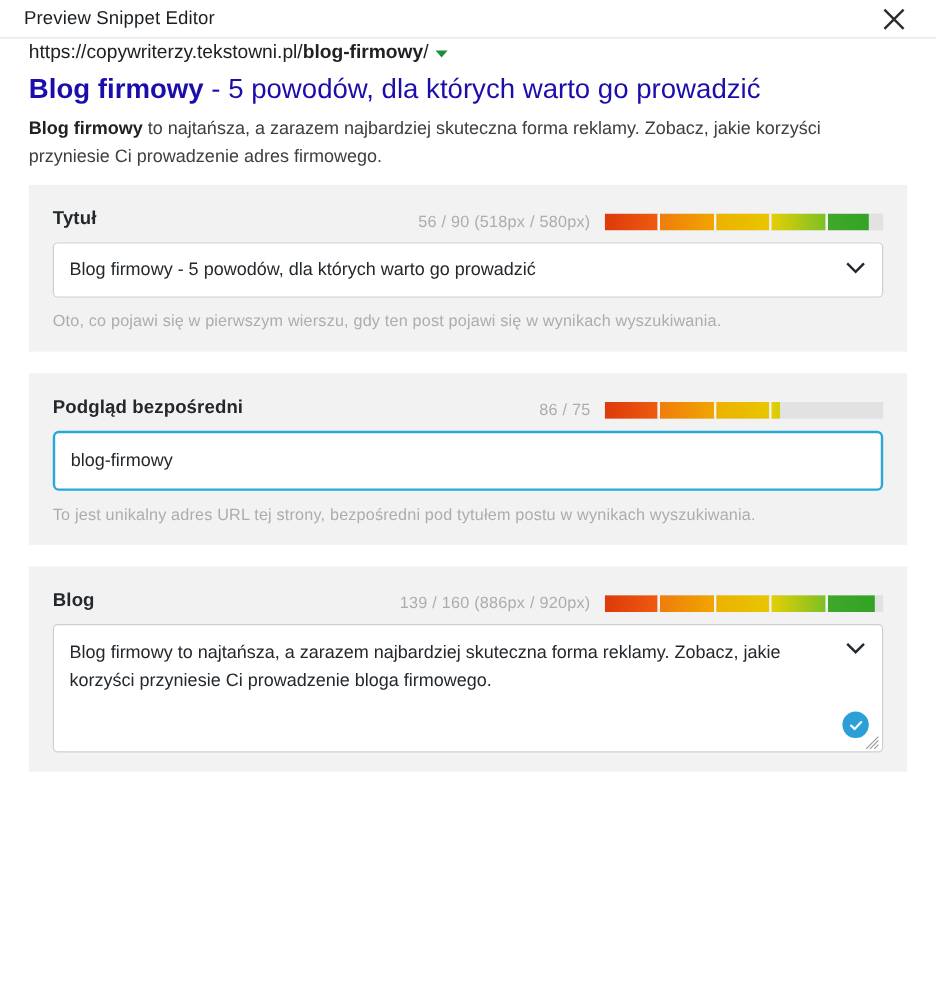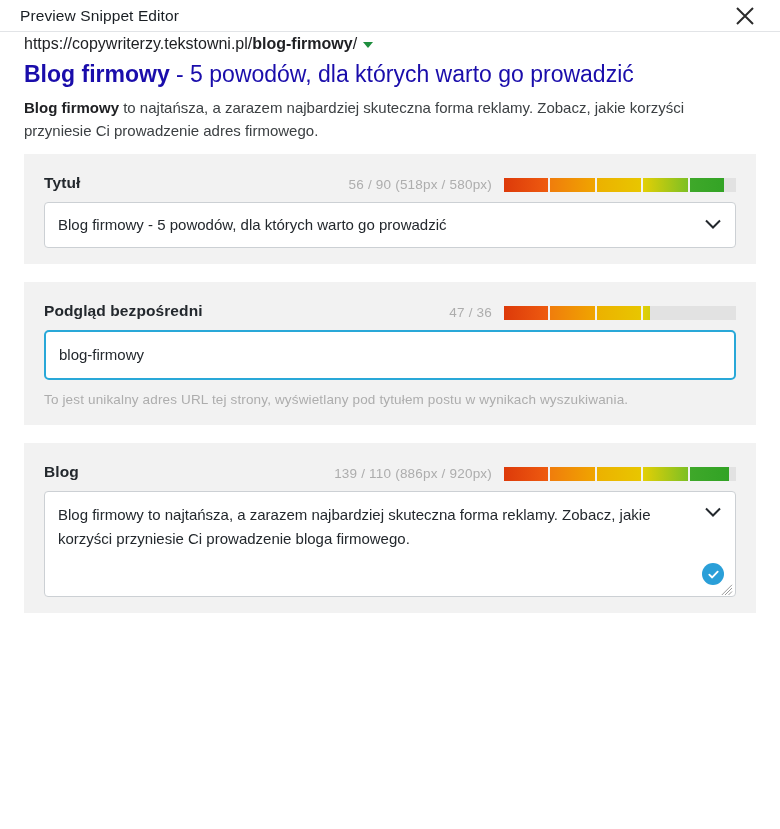--- a/index.html
+++ b/index.html
@@ -269,48 +269,49 @@
       </span>
     </div>
     <div class="input-shell">
       <input class="text-input" type="text" value="Blog firmowy - 5 powodów, dla których warto go prowadzić" style="">
       <span class="chevron">
         <svg width="18" height="12" viewBox="0 0 18 12">
           <path d="M2 2.5 L9 9.5 L16 2.5" stroke="#23282d" stroke-width="2" fill="none"></path>
         </svg>
       </span>
     </div>
+    <div class="field-help">Oto, co pojawi się w pierwszym wierszu, gdy ten post pojawi się w wynikach wyszukiwania.</div>
   </div>
 
   <div class="field-panel">
     <div class="field-top">
       <span class="field-label">Podgląd bezpośredni</span>
       <span class="field-meter-wrap">
-        <span class="field-counter">47 / 36</span>
+        <span class="field-counter">86 / 75</span>
         <span class="meter">
           <span class="meter-fill" id="meter-permalink" style="width: 63%;">
             <span class="meter-seg seg1"></span>
               <span class="meter-seg seg2"></span>
               <span class="meter-seg seg3"></span>
               <span class="meter-seg seg4"></span>
           </span>
         </span>
       </span>
     </div>
     <div class="input-shell focused">
       <input class="text-input permalink" type="text" autofocus="" value="blog-firmowy" style="">
     </div>
-    <div class="field-help">To jest unikalny adres URL tej strony, wyświetlany pod tytułem postu w wynikach wyszukiwania.</div>
+    <div class="field-help">To jest unikalny adres URL tej strony, bezpośredni pod tytułem postu w wynikach wyszukiwania.</div>
   </div>
 
   <div class="field-panel">
     <div class="field-top">
       <span class="field-label">Blog</span>
       <span class="field-meter-wrap">
-        <span class="field-counter">139 / 110 (886px / 920px)</span>
+        <span class="field-counter">139 / 160 (886px / 920px)</span>
         <span class="meter">
           <span class="meter-fill" id="meter-description" style="width: 97%;">
             <span class="meter-seg seg1"></span>
               <span class="meter-seg seg2"></span>
               <span class="meter-seg seg3"></span>
               <span class="meter-seg seg4"></span>
               <span class="meter-seg seg5"></span>
           </span>
         </span>
       </span>

